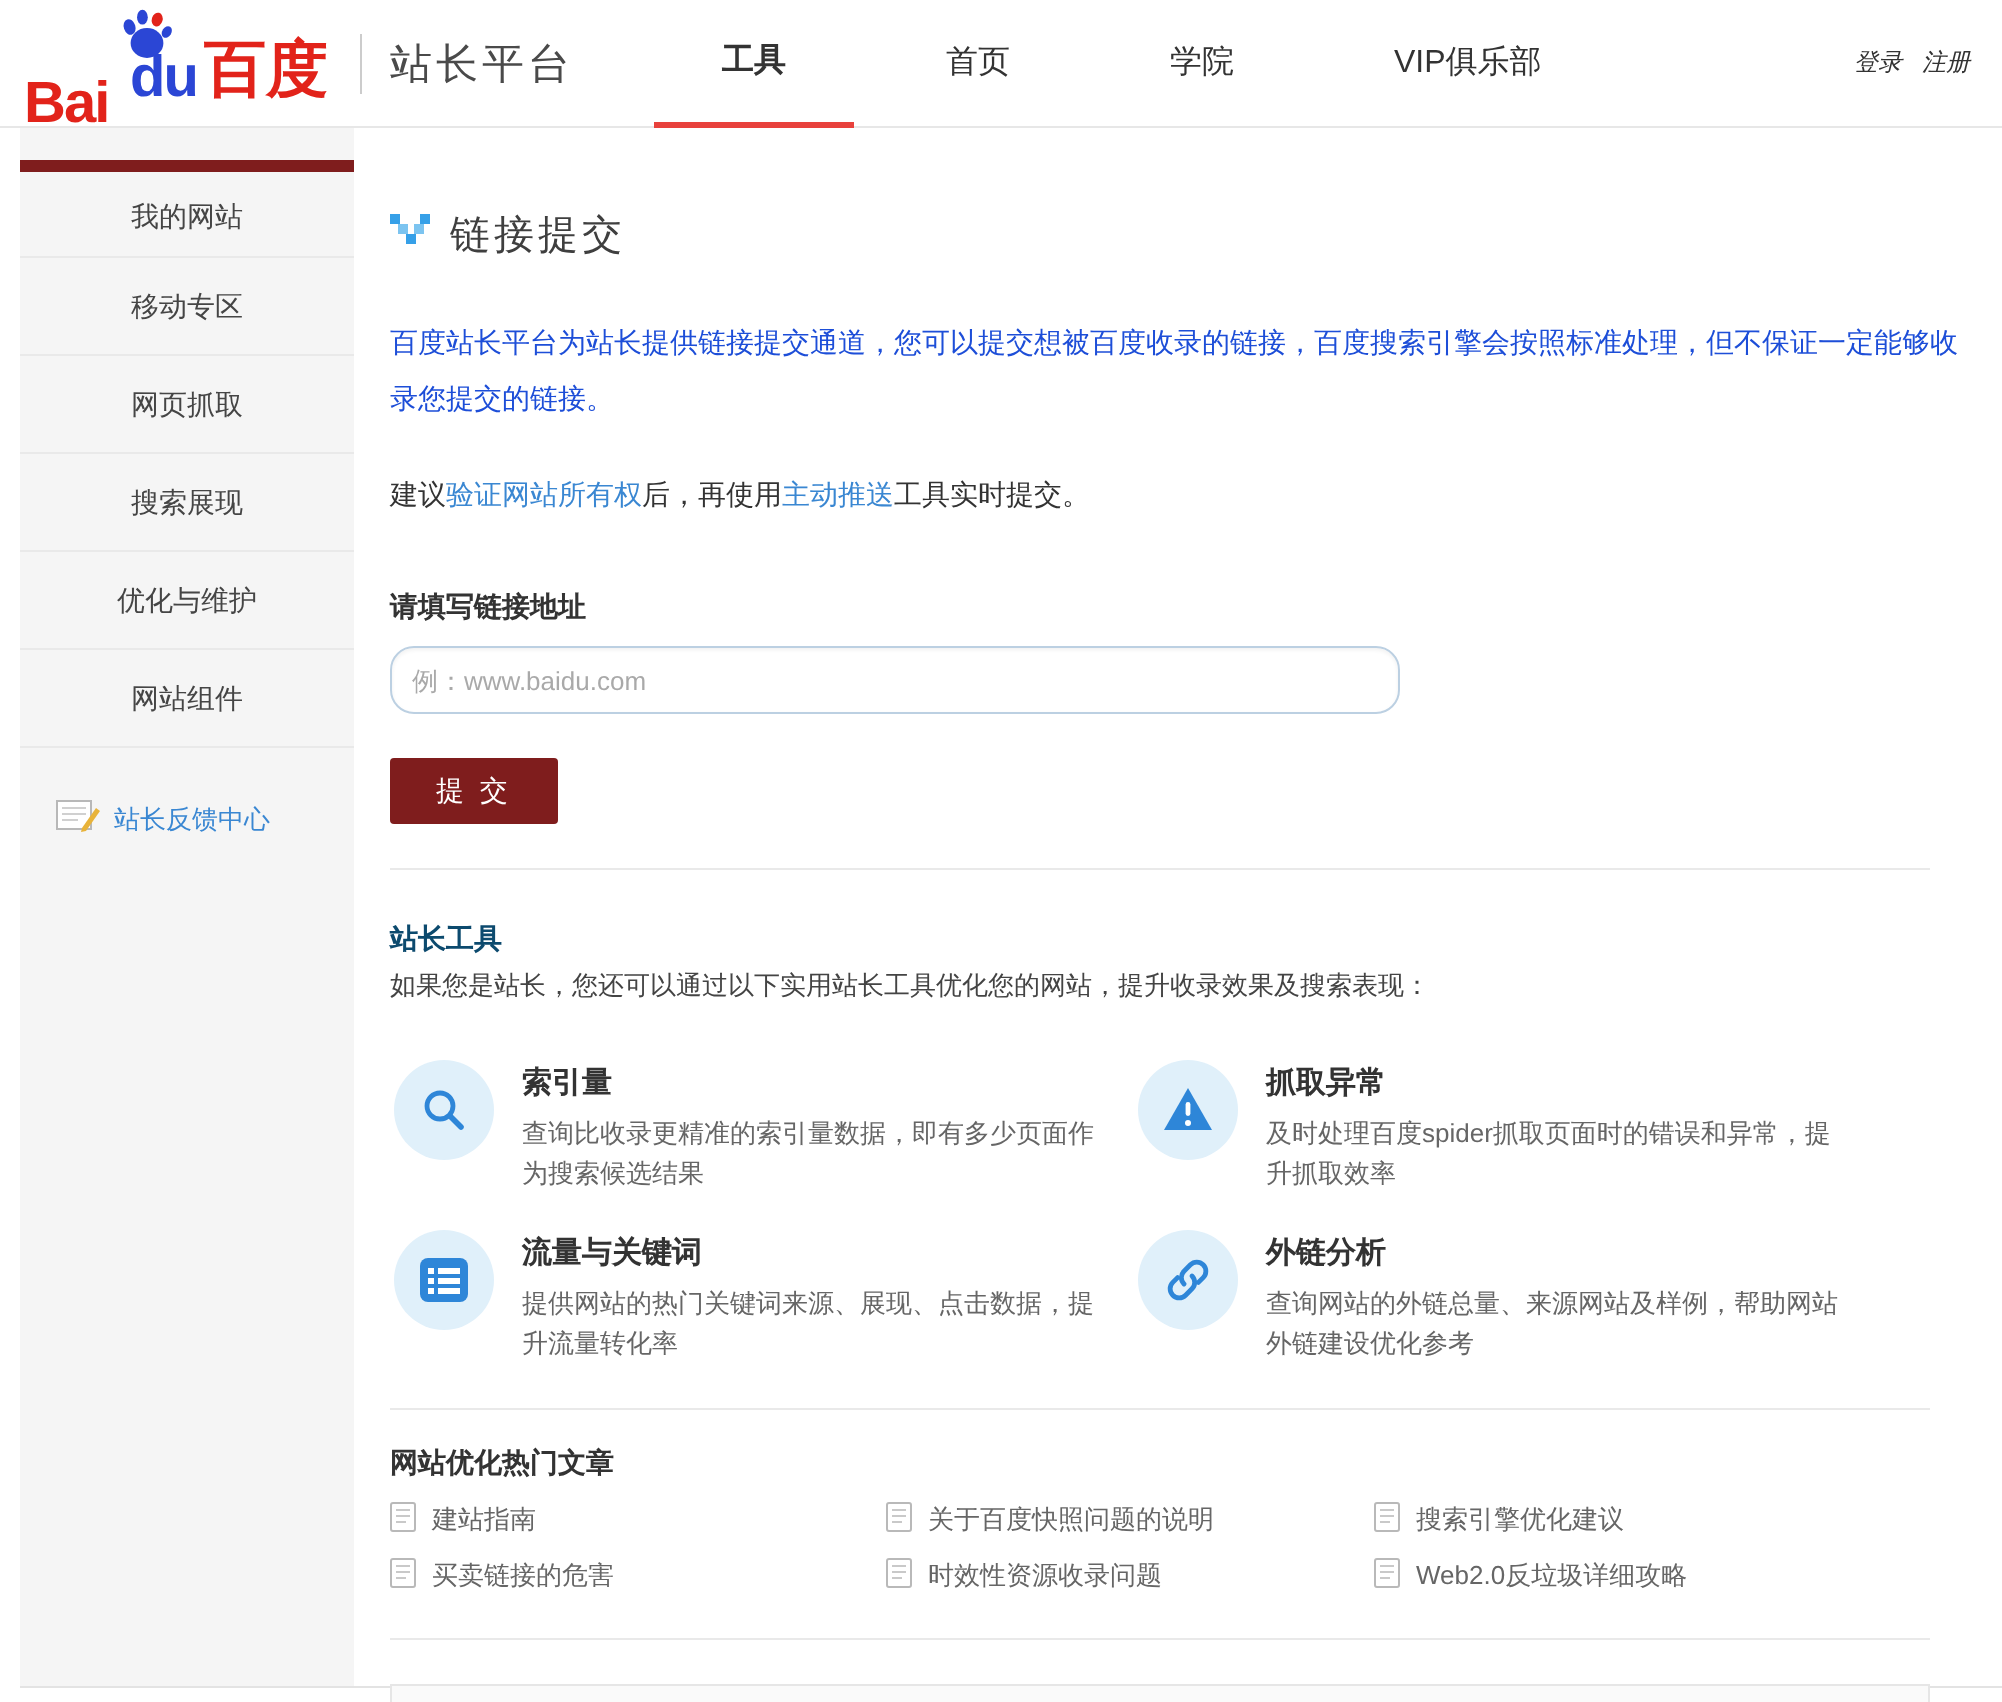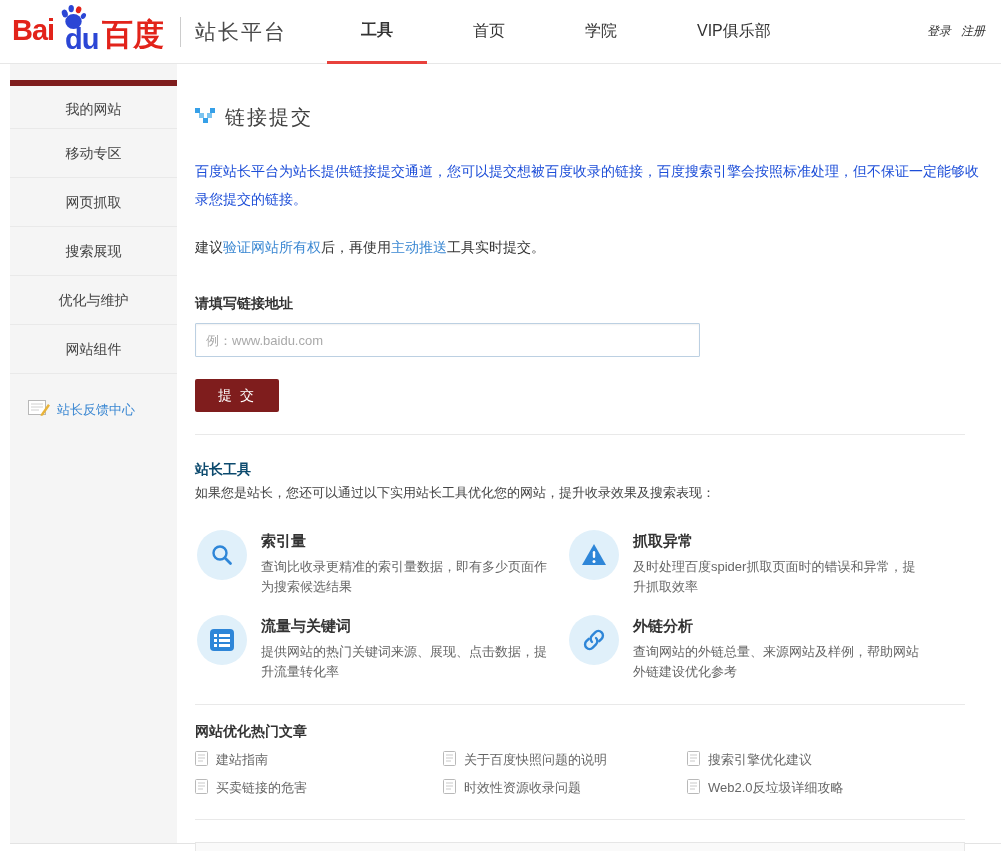--- a/index.html
+++ b/index.html
@@ -9,21 +9,21 @@
     font-family:"Liberation Sans","DejaVu Sans",sans-serif;
     color:#333;
   }
   
   .header {
     height:64px; display:flex; align-items:center;
     padding-left:10px; border-bottom:1px solid #e7e7e7;
     background:#fff;
   }
   .logo { position:relative; width:158px; height:52px; flex:none; cursor:pointer; }
-  .logo-bai { position:absolute; left:2px; top:8px; font-size:29px; font-weight:bold; color:#e2231a; letter-spacing:-1px; }
+  .logo-bai { position:absolute; left:2px; top:30px; font-size:29px; font-weight:bold; color:#e2231a; letter-spacing:-1px; }
   .logo-paw { position:absolute; left:50px; top:-2px; }
   .logo-du  { position:absolute; left:55px; top:17px; font-size:29px; font-weight:bold; color:#2b46d5; letter-spacing:-1px; }
   .logo-cn  { position:absolute; left:92px; top:8px; font-size:31px; font-weight:bold; color:#e2231a; }
   .logo-divider { width:1px; height:30px; background:#ccc; margin:0 14px 0 12px; }
   .brand { font-size:21px; color:#4a4a4a; letter-spacing:2px; }
   .nav { display:flex; height:64px; margin-left:34px; }
   .nav-item {
     display:flex; align-items:center; height:64px;
     padding:0 34px; margin:0 6px; font-size:16px; color:#333; cursor:pointer;
   }
@@ -44,21 +44,21 @@
   }
   .main { flex:1; background:#fff; padding:0 24px 0 18px; border-right:1px solid #efefef; }
   .page-title-row { margin-top:40px; display:flex; align-items:center; gap:10px; }
   .page-title { font-size:20px; font-weight:normal; color:#3f3f3f; letter-spacing:2px; }
   .intro { margin-top:26px; font-size:14px; line-height:28px; color:#1d4ed8; width:784px; }
   .suggest { margin-top:26px; font-size:14px; color:#333; }
   .link { color:#3a87d2; text-decoration:none; cursor:pointer; }
   .form-label { margin-top:38px; font-size:14px; font-weight:bold; color:#333; }
   .url-input {
     display:block; margin-top:10px; width:505px; height:34px;
-    border:1px solid #bcd0e2; border-radius:1px; padding:0 10px;
+    border:1px solid #bcd0e2; border-radius:12px; padding:0 10px;
     font-size:13px; color:#0f766e; outline:none;
     box-shadow:inset 0 1px 2px rgba(0,0,0,0.06);
     font-family:"Liberation Sans","DejaVu Sans",sans-serif;
   }
   .url-input::placeholder { color:#a9a9a9; }
   .submit-btn {
     margin-top:22px; width:84px; height:33px; background:#7f1d1d; color:#fff;
     border:none; border-radius:2px; font-size:14px; cursor:pointer; letter-spacing:2px;
     font-family:"Liberation Sans","DejaVu Sans",sans-serif;
   }

